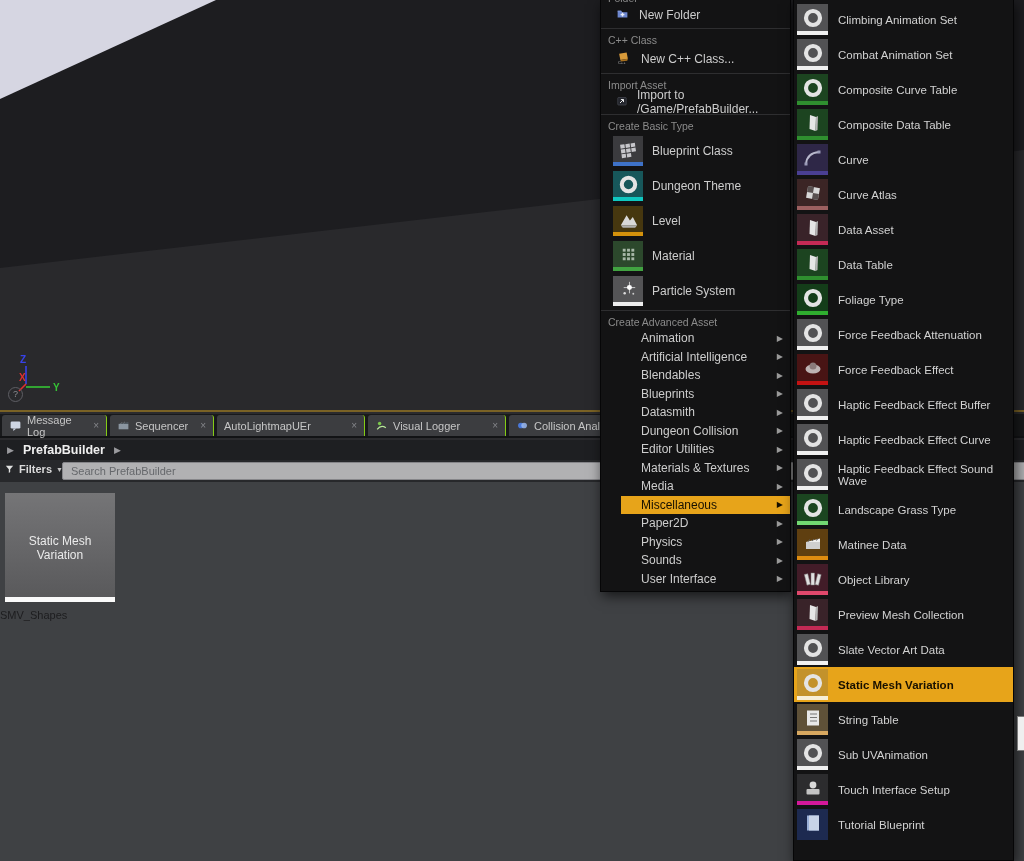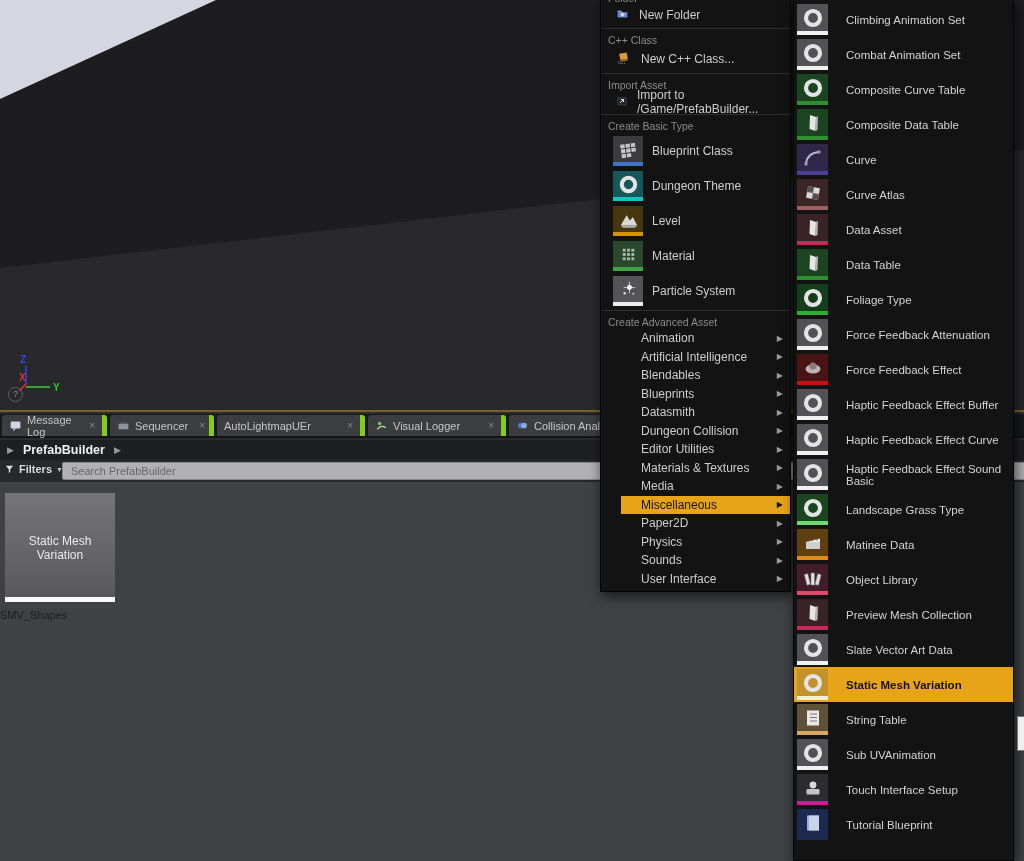--- a/index.html
+++ b/index.html
@@ -16,21 +16,21 @@
   .gizmo{position:absolute;left:6px;top:350px;}
   .help-circle{position:absolute;left:8px;top:387px;width:13px;height:13px;border-radius:50%;
                border:1.5px solid #5e5e64;color:#8b8b90;font-size:9px;line-height:13px;
                text-align:center;}
 
   
   .tabbar{position:absolute;left:0;top:414px;width:1024px;height:24px;background:#18191b;
           border-bottom:2px solid #121315;box-sizing:border-box;}
   .tab{position:absolute;top:1px;height:21px;background:#3c3d40;border-radius:3px 3px 0 0;
        display:flex;align-items:center;gap:5px;padding:0 7px;color:#c6c6c6;font-size:11px;
-       box-sizing:border-box;border-right:5px solid #84cc16;}
+       box-sizing:border-box;border-right:1px solid #84cc16;}
   .tab .close{margin-left:auto;color:#85868a;font-size:10px;padding-left:6px;}
   .tab svg{flex:none;}
 
   
   .crumb{position:absolute;left:0;top:440px;width:1024px;height:20px;background:#1e1f22;
          display:flex;align-items:center;gap:9px;padding-left:7px;box-sizing:border-box;}
   .crumb .chev{color:#9a9a9e;font-size:9px;}
   .crumb .name{color:#efefef;font-size:12.5px;font-weight:bold;}
 
   
@@ -67,21 +67,21 @@
   .adv-row{display:flex;align-items:center;height:18.5px;padding:0 7px 0 20px;color:#cdcdcd;
            font-size:12px;box-sizing:border-box;margin-left:20px;}
   .adv-row .arrow{margin-left:auto;font-size:8px;color:#9a9a9a;}
   .adv-row.hl{background:#e7a41a;color:#171000;}
   .adv-row.hl .arrow{color:#171000;}
 
   
   .submenu{position:absolute;left:793px;top:0;width:221px;height:861px;background:#131314;
            z-index:6;border:1px solid #060607;border-top:none;box-sizing:border-box;
            overflow:hidden;padding-top:2px;box-shadow:2px 4px 12px rgba(0,0,0,.65);}
-  .sm-row{display:flex;align-items:center;gap:18px;height:35px;padding:0 4px 0 3px;
+  .sm-row{display:flex;align-items:center;gap:10px;height:35px;padding:0 4px 0 3px;
           color:#d2d2d2;font-size:11.5px;box-sizing:border-box;}
   .sm-row.hl{background:#e7a41a;color:#171000;font-weight:bold;}
 
   
   .aicon{position:relative;display:inline-flex;align-items:center;justify-content:center;
          flex:none;overflow:hidden;}
   .aicon svg{margin-bottom:3px;}
   .aicon .bar{position:absolute;left:0;right:0;bottom:0;height:4px;}
 
   .tooltip-sliver{position:absolute;left:1017px;top:716px;width:7px;height:33px;z-index:7;
@@ -466,21 +466,21 @@
       </span>
       <span>Haptic Feedback Effect Curve</span>
     </div>
     <div class="sm-row">
       <span class="aicon" style="width:31px;height:31px;background:#525254;">
         <svg width="24" height="24" viewBox="0 0 24 24">
           <circle cx="12" cy="12" r="7" fill="none" stroke="#e4e4e4" stroke-width="4.2"></circle>
         </svg>
         <span class="bar" style="background:#f0f0f0"></span>
       </span>
-      <span>Haptic Feedback Effect Sound Basic</span>
+      <span>Haptic Feedback Effect Sound Wave</span>
     </div>
     <div class="sm-row">
       <span class="aicon" style="width:31px;height:31px;background:#1b4520;">
         <svg width="24" height="24" viewBox="0 0 24 24">
           <circle cx="12" cy="12" r="7" fill="none" stroke="#e4e4e4" stroke-width="4.2"></circle>
         </svg>
         <span class="bar" style="background:#72d872"></span>
       </span>
       <span>Landscape Grass Type</span>
     </div>

